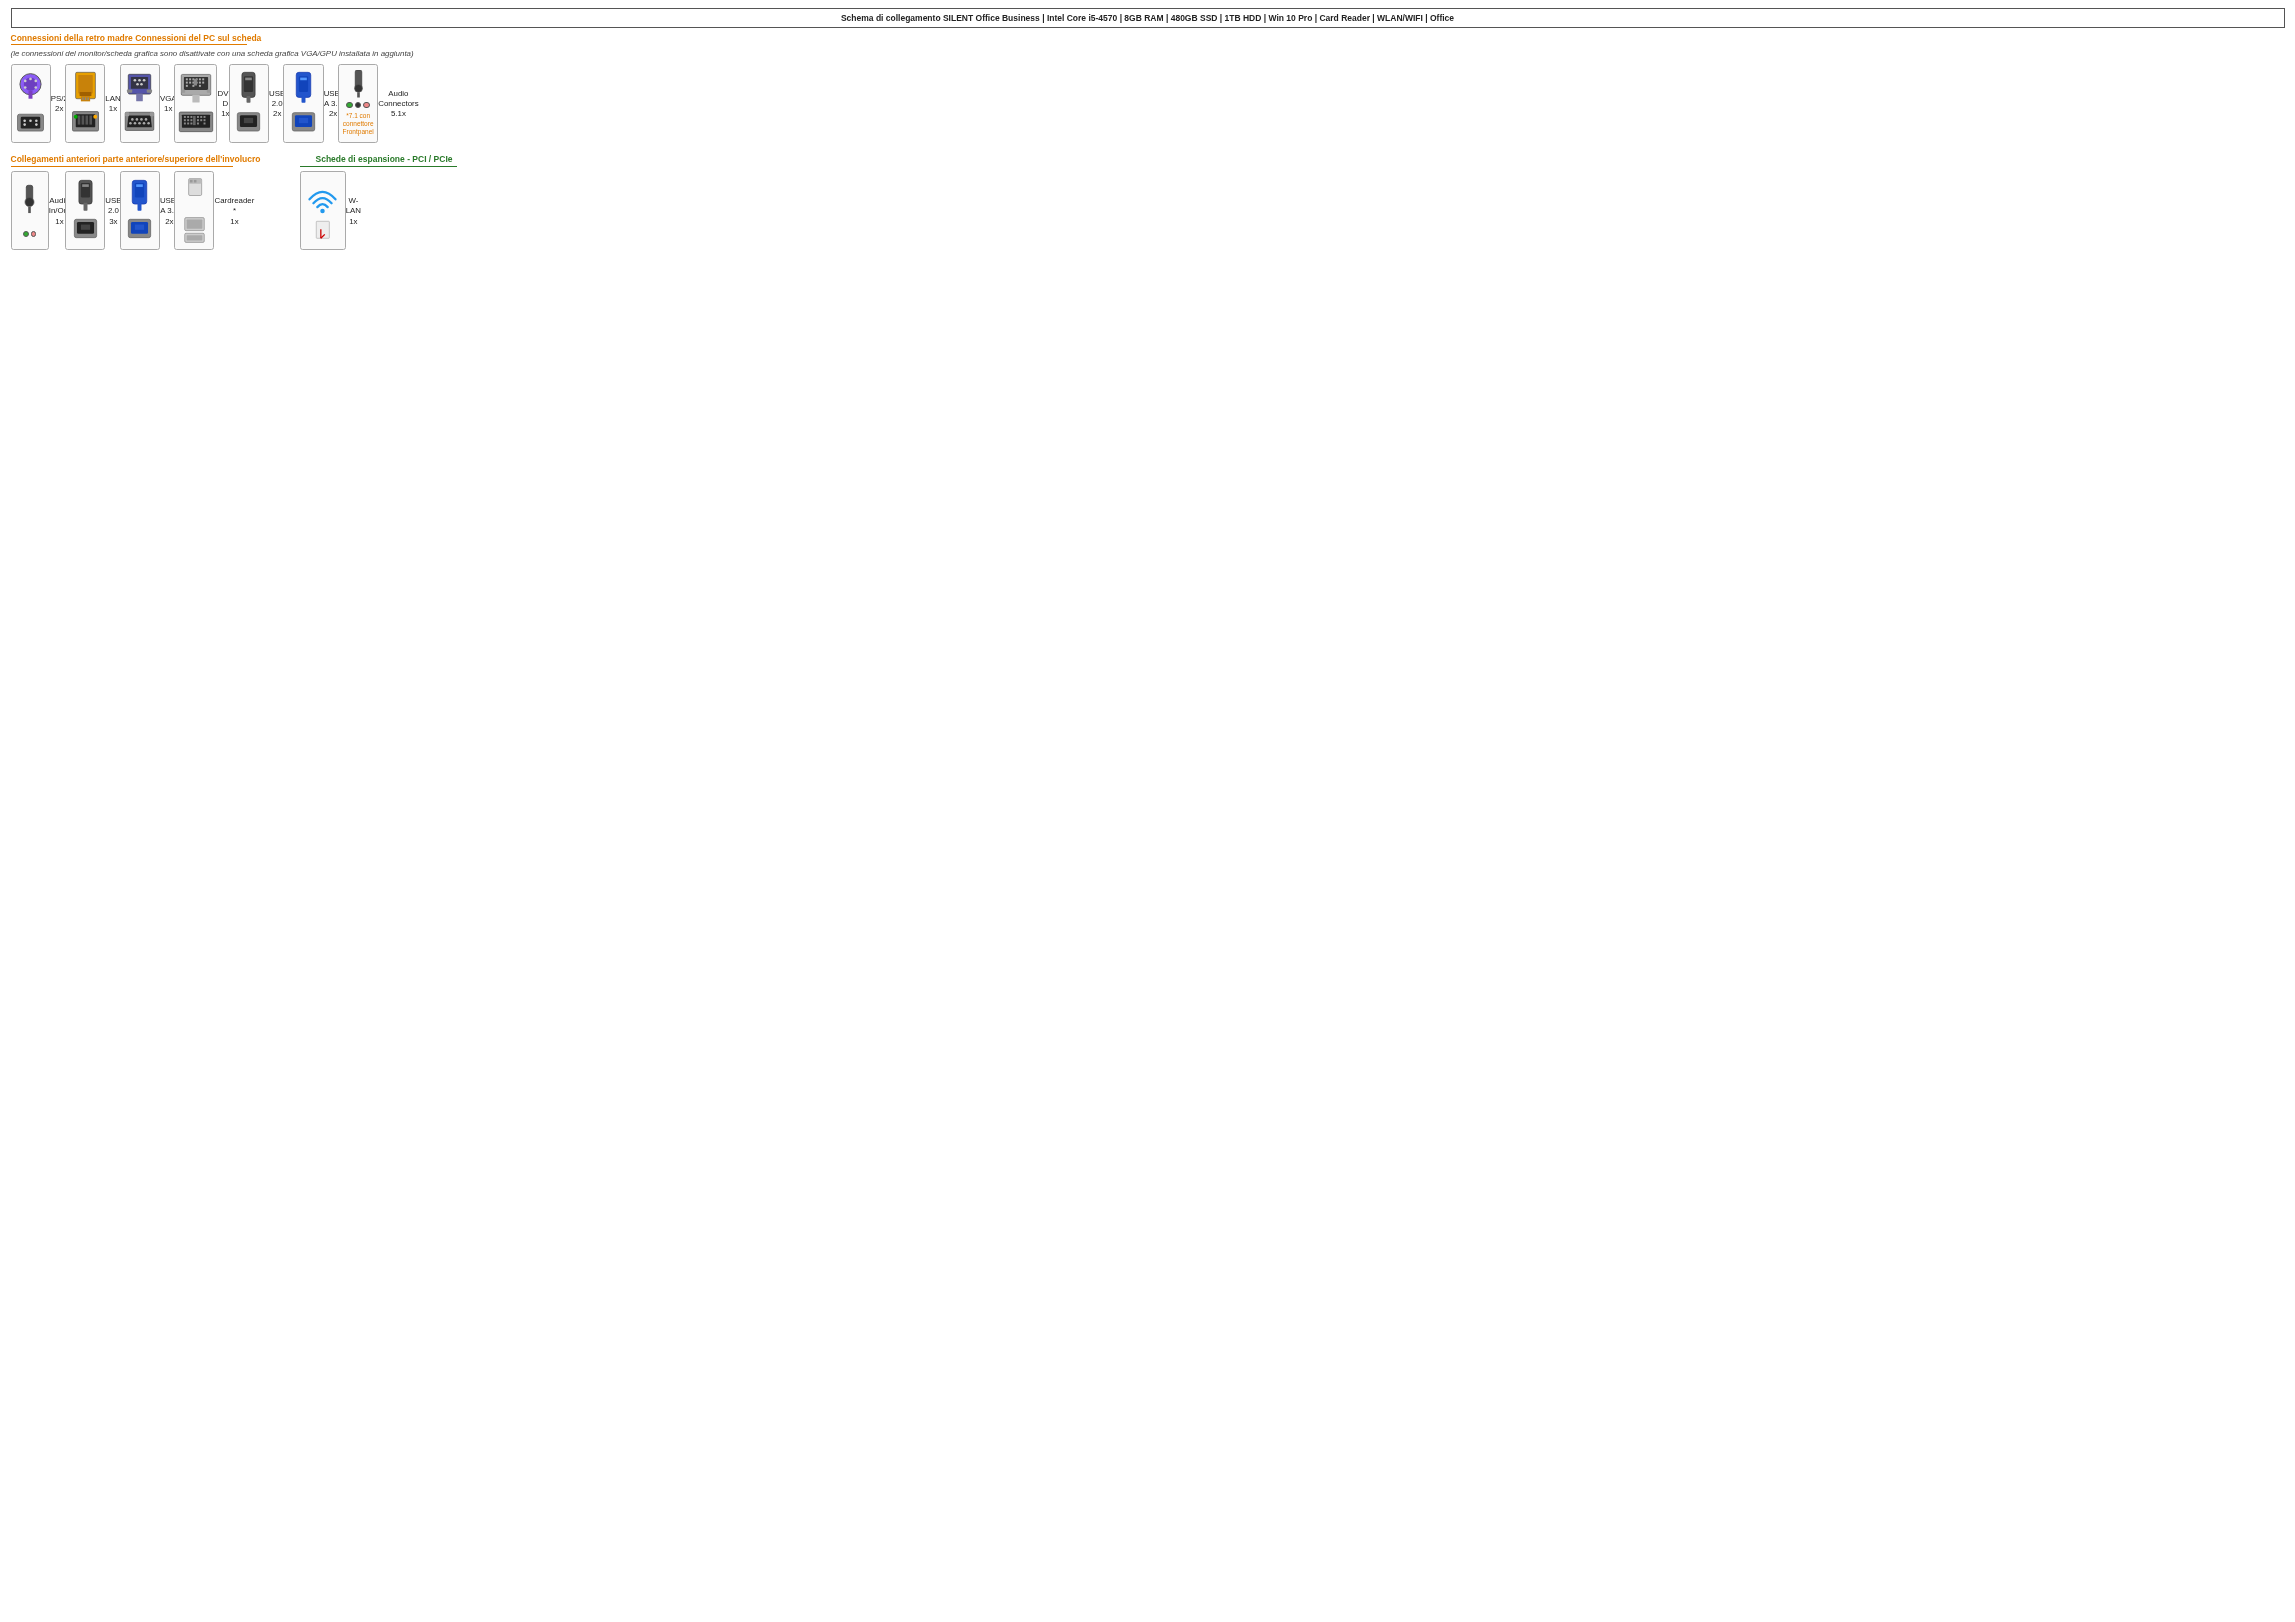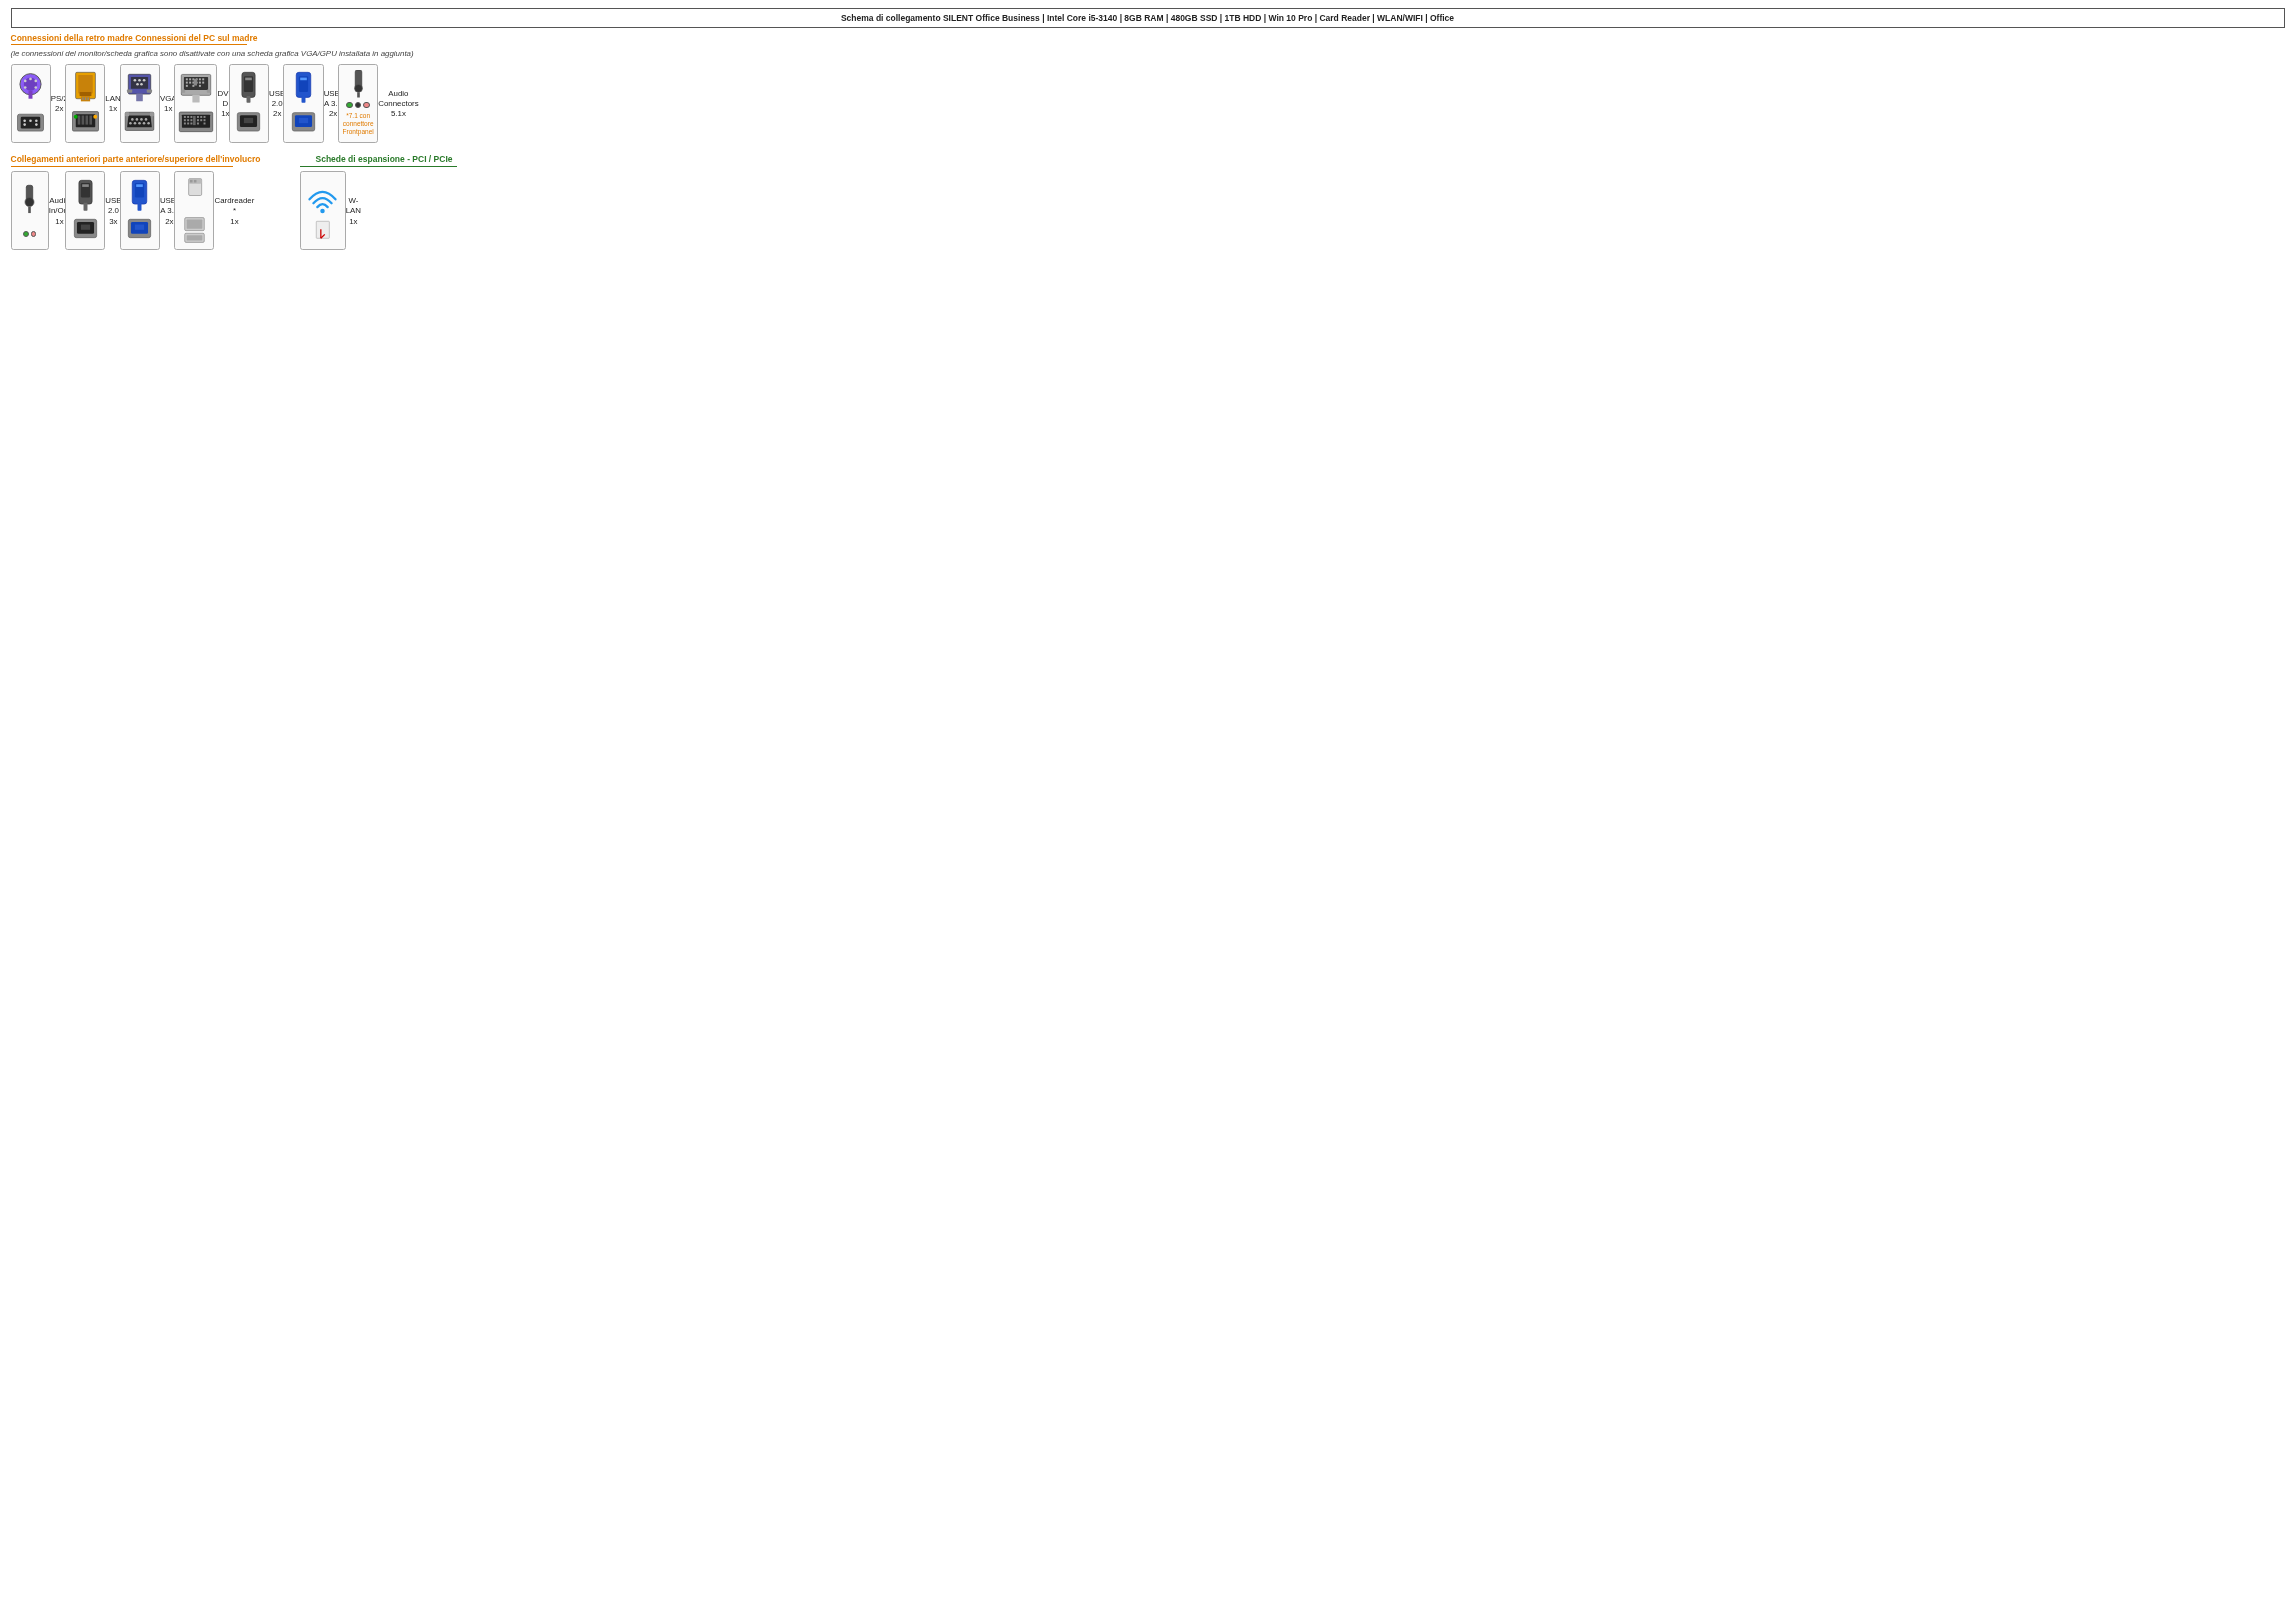--- a/index.html
+++ b/index.html
@@ -98,26 +98,26 @@
     }
     .dot-green { width:6.5px; height:6.5px; border-radius:50%; background:#3a3; border:0.7px solid #555; }
     .dot-pink { width:6.5px; height:6.5px; border-radius:50%; background:#e88; border:0.7px solid #555; }
     .dot-black { width:6.5px; height:6.5px; border-radius:50%; background:#333; border:0.7px solid #555; }
     .dot-small-green { width:5.9px; height:5.9px; border-radius:50%; background:#3a3; border:0.7px solid #555; }
     .dot-small-pink { width:5.9px; height:5.9px; border-radius:50%; background:#e88; border:0.7px solid #555; }
   </style>
 </head>
 <body>
 
-<div class="page-title">Schema di collegamento SILENT Office Business | Intel Core i5-3140 | 8GB RAM | 480GB SSD | 1TB HDD | Win 10 Pro | Card Reader | WLAN/WIFI | Office</div>
+<div class="page-title">Schema di collegamento SILENT Office Business | Intel Core i5-4570 | 8GB RAM | 480GB SSD | 1TB HDD | Win 10 Pro | Card Reader | WLAN/WIFI | Office</div>
 
 <div class="section-block">
   <div style="margin-bottom:1.3px;">
     <span class="section-header-orange">Connessioni della retro madre</span>
-    <span class="section-header-orange">Connessioni del PC sul madre</span>
+    <span class="section-header-orange">Connessioni del PC sul scheda</span>
   </div>
   <div class="underline-bar-orange" style="width:236px;"></div>
   <div class="subtitle">(le connessioni del monitor/scheda grafica sono disattivate con una scheda grafica VGA/GPU installata in aggiunta)</div>
 
   <div class="connector-row">
 
     <div class="connector-item">
       <div class="connector-box">
 
         <svg width="33" height="33" viewBox="0 0 50 50">

